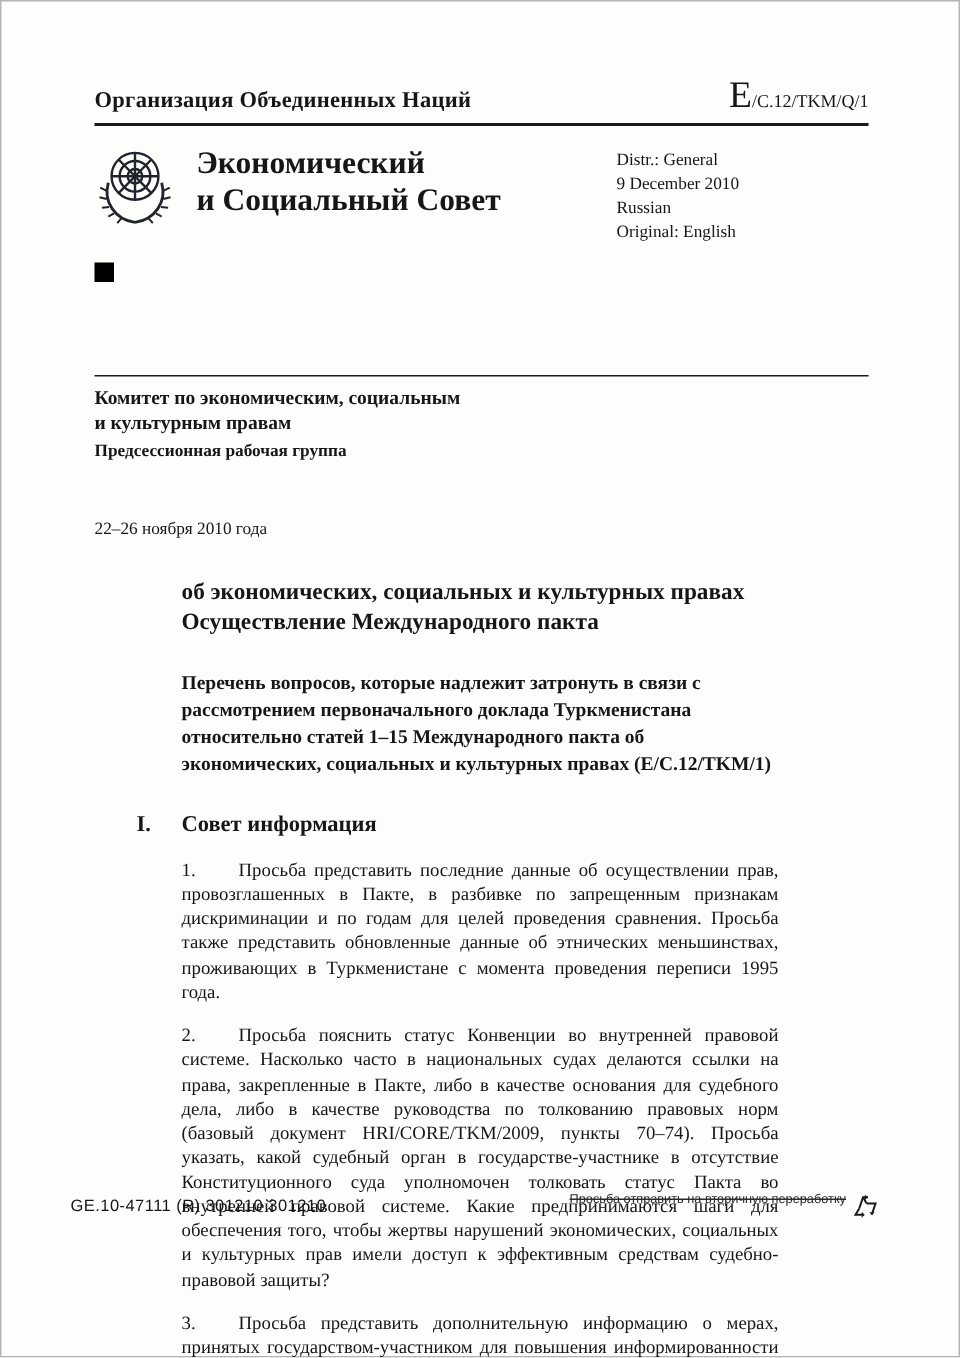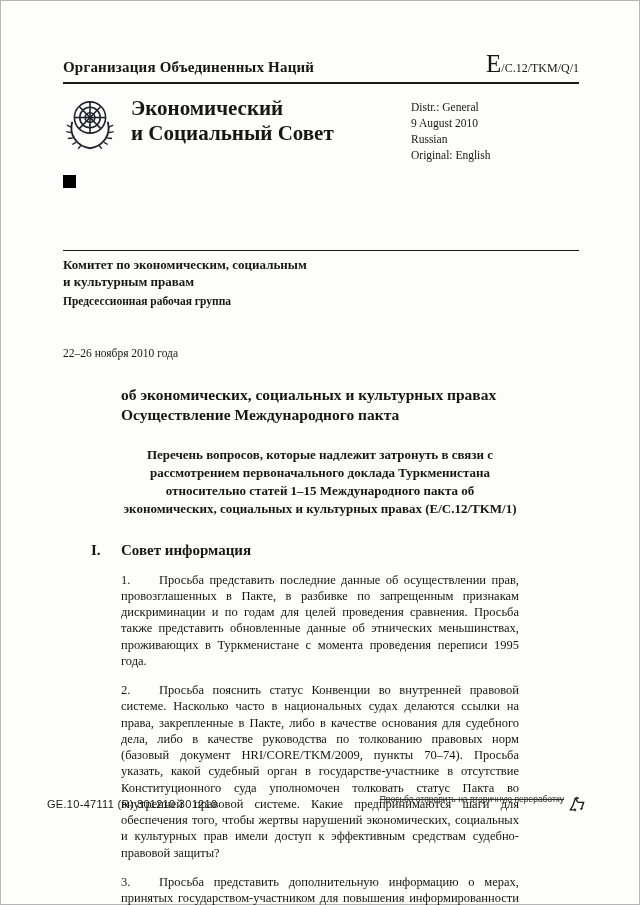--- a/index.html
+++ b/index.html
@@ -28,21 +28,21 @@
   
   .rule-thin { border-top:1px solid #1a1a1a; margin-top:62px; }
   .committee { margin-top:6px; font-size:13px; line-height:1.3; }
   .committee-name { font-weight:bold; }
   .committee-group { font-weight:bold; font-size:11.5px; margin-top:3px; }
   .committee-dates { font-size:11.5px;margin-top:37px; }
 
   
   .main { padding-left:58px; padding-right:60px; }
   .doc-title { margin-top:24px; font-weight:bold; font-size:15.5px; line-height:1.32; }
-  .doc-subtitle { margin-top:20px; font-weight:bold; font-size:13px; line-height:1.38;text-align:center; }
+  .doc-subtitle { margin-top:20px; font-weight:bold; font-size:13px; line-height:1.38; }
   .section-heading { margin-top:24px; font-weight:bold; font-size:15px; display:flex; }
   .section-num { display:inline-block; width:30px; margin-left:-30px; }
   .para { margin-top:13px; font-size:12.5px; line-height:1.3; text-align:justify; }
   .pnum { display:inline-block; width:38px; }
 
   
   .page-footer {
     position:absolute; left:46px; right:52px; top:793px;
     display:flex; justify-content:space-between; align-items:center;
   }
@@ -93,21 +93,21 @@
           <line x1="67" y1="92" x2="72" y2="98"></line>
         </g>
       </svg>
     </div>
     <div class="council-title">
       <div>Экономический</div>
       <div>и Социальный Совет</div>
     </div>
     <div class="distr-block">
       <div>Distr.: General</div>
-      <div>9 August 2010</div>
+      <div>9 December 2010</div>
       <div>Russian</div>
       <div>Original: English</div>
     </div>
   </div>
   <div class="black-square"></div>
 
   <div class="rule-thin"></div>
   <div class="committee">
     <div class="committee-name">Комитет по экономическим, социальным</div>
     <div class="committee-name">и культурным правам</div>

